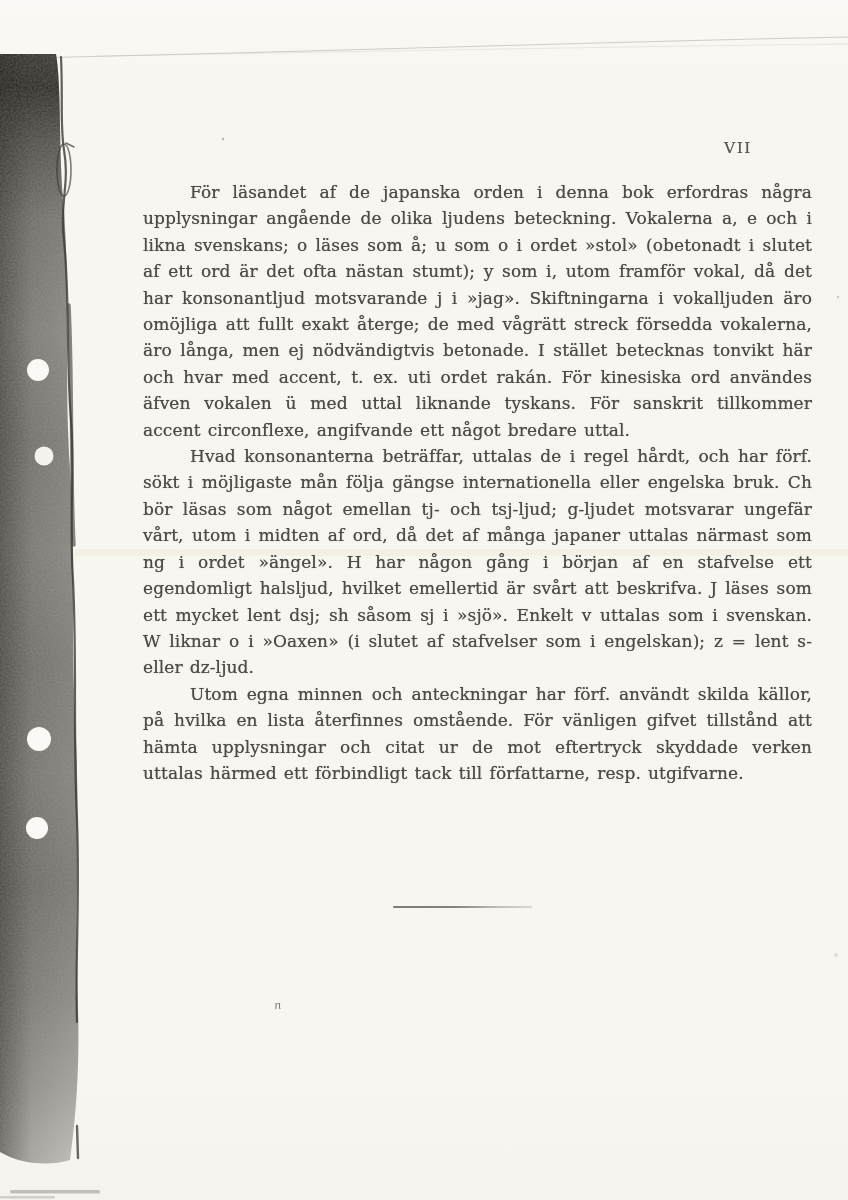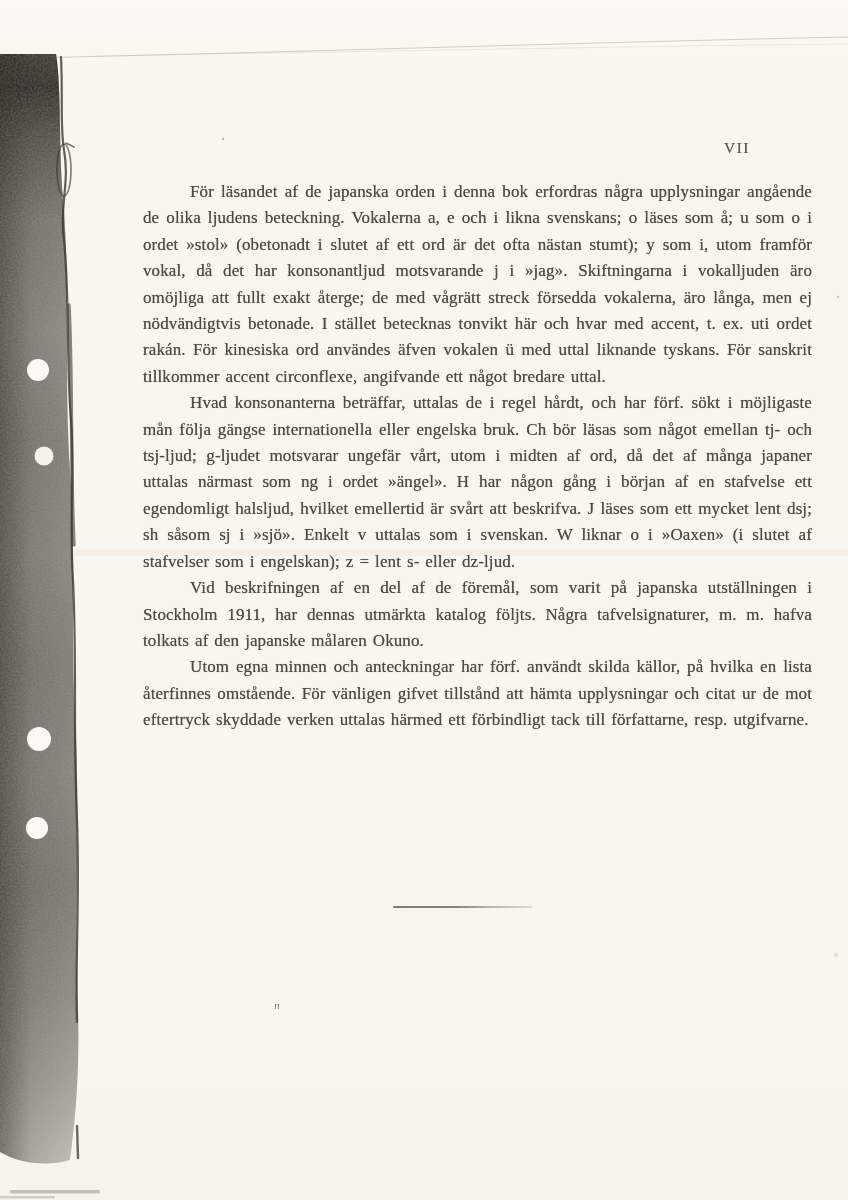--- a/index.html
+++ b/index.html
@@ -11,21 +11,20 @@
   html,body{margin:0;padding:0;}
   body{
     width:848px;height:1200px;
     font-family:"DejaVu Serif","Liberation Serif",serif;
     background:#fbfaf6;
     overflow:hidden;
   }
   .page{
     position:relative;width:848px;height:1200px;
     background:linear-gradient(180deg,#faf9f5 0%,var(--paper) 8%,var(--paper) 90%,#f4f3ee 100%);
-    font-family:Liberation Serif, serif;
   }
   .artifacts{position:absolute;left:0;top:0;width:848px;height:1200px;pointer-events:none;}
   .page-number{
     position:absolute;left:724px;top:139px;width:40px;
     font-size:15.5px;letter-spacing:1.5px;color:var(--pn-ink);
     text-shadow:0 0 0.6px rgba(90,89,84,0.7);
   }
   .text-block{
     position:absolute;left:143px;top:179px;width:669px;
     color:var(--ink);
@@ -126,20 +125,19 @@
       <circle cx="838" cy="297" r="1.2" fill="#9b9a95" opacity="0.5"></circle>
       <circle cx="836" cy="955" r="2" fill="#b0afa9" opacity="0.35"></circle>
     </g>
   </svg>
 
   <div class="page-number">VII</div>
 
   <div class="text-block">
       <p>För läsandet af de japanska orden i denna bok erfordras några upplysningar angående de olika ljudens beteckning.  Vokalerna a, e och i likna svenskans; o läses som å; u som o i ordet »stol» (obetonadt i slutet af ett ord är det ofta nästan stumt); y som i, utom framför vokal, då det har konsonantljud motsvarande j i »jag».  Skiftningarna i vokalljuden äro omöjliga att fullt exakt återge; de med vågrätt streck försedda vokalerna, äro långa, men ej nödvändigtvis betonade.  I stället betecknas tonvikt här och hvar med accent, t. ex. uti ordet rakán.  För kinesiska ord användes äfven vokalen ü med uttal liknande tyskans.  För sanskrit tillkommer accent circonflexe, angifvande ett något bredare uttal.</p>
       <p>Hvad konsonanterna beträffar, uttalas de i regel hårdt, och har förf. sökt i möjligaste mån följa gängse internationella eller engelska bruk. Ch bör läsas som något emellan tj- och tsj-ljud; g-ljudet motsvarar ungefär vårt, utom i midten af ord, då det af många japaner uttalas närmast som ng i ordet »ängel».  H har någon gång i början af en stafvelse ett egendomligt halsljud, hvilket emellertid är svårt att beskrifva.  J läses som ett mycket lent dsj; sh såsom sj i »sjö».  Enkelt v uttalas som i svenskan.  W liknar o i »Oaxen» (i slutet af stafvelser som i engelskan); z = lent s- eller dz-ljud.</p>
-      <p>Vid beskrifningen af en del af de föremål, som varit på japanska utställningen i Stockholm 1911, har dennas utmärkta katalog följts.  Några tafvelsignaturer, m. m. hafva tolkats af den japanske målaren Okuno.</p>
       <p>Utom egna minnen och anteckningar har förf. användt skilda källor, på hvilka en lista återfinnes omstående.  För vänligen gifvet tillstånd att hämta upplysningar och citat ur de mot eftertryck skyddade verken uttalas härmed ett förbindligt tack till författarne, resp. utgifvarne.</p>
     </div>
 
   <div class="section-divider"></div>
 
   <span class="stray-mark">n</span>
 </div>
 
 </body></html>

